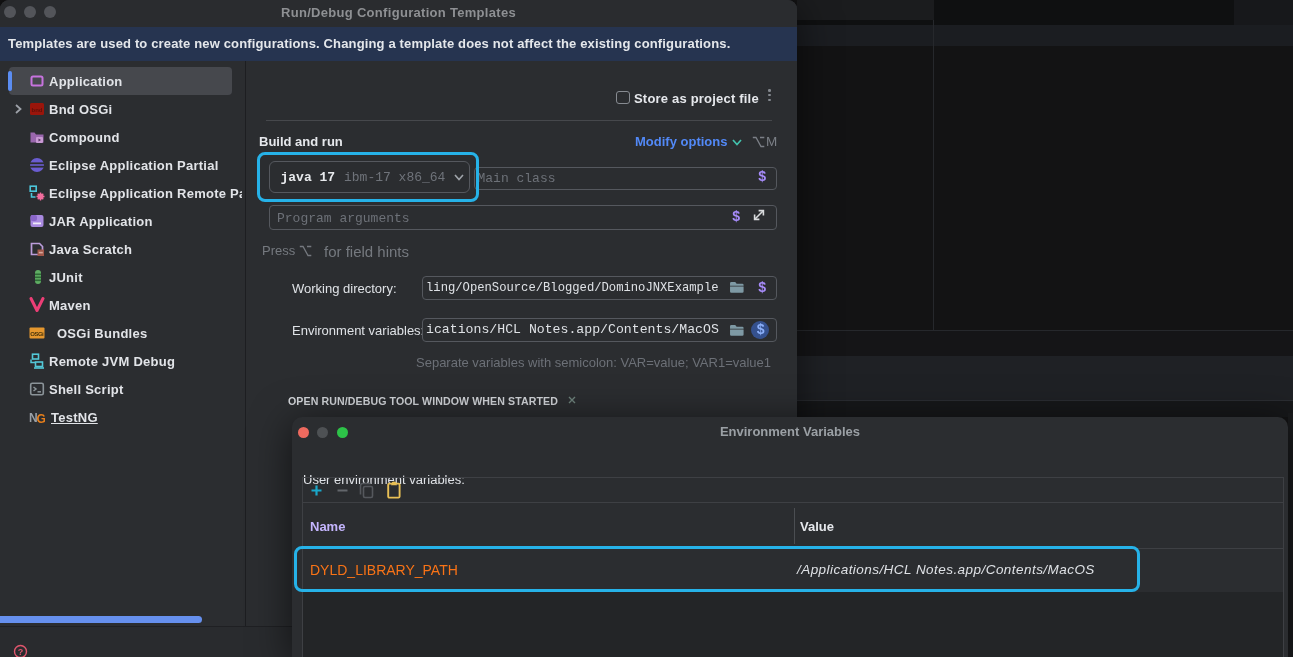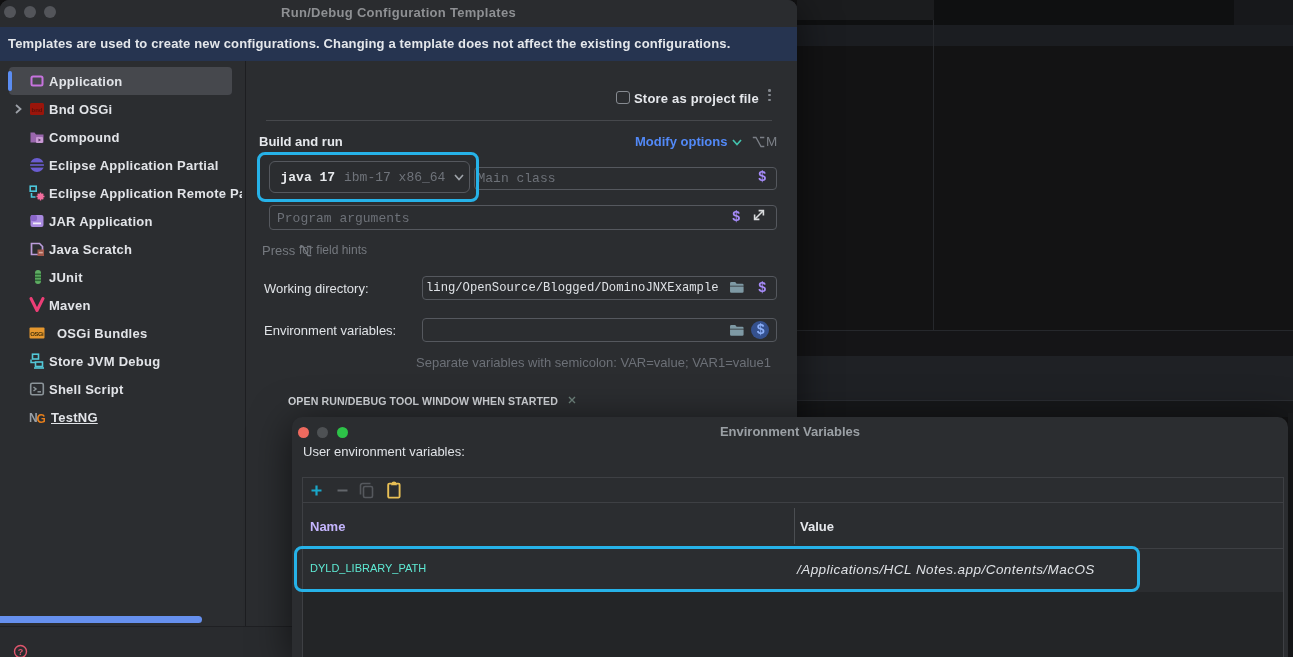--- a/index.html
+++ b/index.html
@@ -1,21 +1,21 @@
 <!DOCTYPE html>
 <html><head>
 <meta charset="utf-8">
 <style>
   html,body{margin:0;padding:0;}
   body{width:1293px;height:657px;position:relative;overflow:hidden;background:#131314;
        font-family:"Liberation Sans",sans-serif;-webkit-font-smoothing:antialiased;}
   .abs{position:absolute;}
   .mono{font-family:"Liberation Mono",monospace;}
   .row{font-size:13px;font-weight:bold;letter-spacing:0.25px;color:#e2e4e8;white-space:nowrap;}
-  .lbl{font-size:13px;font-weight:500;color:#dfe2e6;white-space:nowrap;}
+  .lbl{font-size:13px;font-weight:500;color:#dfe2e6;white-space:nowrap;margin-left:28px;}
   .field{border:1px solid #55585e;border-radius:4px;box-sizing:border-box;background:#2b2d30;}
   .ph{font-family:"Liberation Mono",monospace;font-size:13px;color:#6d7178;white-space:nowrap;}
   .ftext{font-family:"Liberation Mono",monospace;font-size:12.6px;color:#dfe2e6;white-space:nowrap;}
 </style>
 </head>
 <body>
 
 <div class="abs" style="left:797px;top:0;width:496px;height:657px;background:#131314;"></div>
 <div class="abs" style="left:797px;top:0;width:496px;height:25px;background:#0f1011;"></div>
 <div class="abs" style="left:797px;top:0;width:137px;height:20px;background:#1b1c1e;"></div>
@@ -113,21 +113,21 @@
       <text x="8" y="10.8" font-size="6" font-weight="bold" fill="#45320a" text-anchor="middle" textLength="13.5" font-family="Liberation Sans">OSGi</text>
     </svg>
     <div class="abs row" style="left:49px;top:265px;margin-left:8px;">OSGi Bundles</div>
 
     <svg class="abs" style="left:29px;top:292px" width="16" height="16" viewBox="0 0 16 16">
       <rect x="3.5" y="1.2" width="6" height="4.8" fill="none" stroke="#53c8d8" stroke-width="1.6"></rect>
       <path d="M2 6.5 v3 h4" fill="none" stroke="#53c8d8" stroke-width="1.5"></path>
       <rect x="6.5" y="9" width="7" height="4.5" fill="none" stroke="#53c8d8" stroke-width="1.6"></rect>
       <path d="M5 15 h10" stroke="#53c8d8" stroke-width="1.6"></path>
     </svg>
-    <div class="abs row" style="left:49px;top:293px;">Store JVM Debug</div>
+    <div class="abs row" style="left:49px;top:293px;">Remote JVM Debug</div>
 
     <svg class="abs" style="left:29px;top:320px" width="16" height="16" viewBox="0 0 16 16">
       <rect x="1.7" y="2.2" width="12.6" height="11.6" rx="1.6" fill="none" stroke="#8b9499" stroke-width="1.6"></rect>
       <path d="M4.5 6 l2.5 2 -2.5 2" fill="none" stroke="#8b9499" stroke-width="1.5"></path>
       <path d="M8.5 10.8 h3.5" stroke="#8b9499" stroke-width="1.5"></path>
     </svg>
     <div class="abs row" style="left:49px;top:321px;">Shell Script</div>
 
     <svg class="abs" style="left:29px;top:348px" width="16" height="16" viewBox="0 0 16 16">
       <text x="0" y="12.5" font-size="12" font-weight="bold" fill="#9aa0a6" font-family="Liberation Sans">N</text>
@@ -187,33 +187,34 @@
     <svg class="abs" style="left:506px;top:147px;" width="14" height="14" viewBox="0 0 14 14">
       <path d="M3 11 L11 3" stroke="#d9dbdd" stroke-width="1.6"></path>
       <path d="M6.6 2.6 H11.4 V7.4" fill="none" stroke="#d9dbdd" stroke-width="1.6"></path>
       <path d="M2.6 6.6 V11.4 H7.4" fill="none" stroke="#d9dbdd" stroke-width="1.6"></path>
     </svg>
 
     <div class="abs" style="left:16px;top:182px;font-size:13px;color:#75797f;">Press</div>
     <svg class="abs" style="left:53px;top:184px;" width="13" height="12" viewBox="0 0 13 12">
       <path d="M0.8 1.5 H4 L9 10.5 H12.3 M8 1.5 H12.3" fill="none" stroke="#75797f" stroke-width="1.3"></path>
     </svg>
-    <div class="abs" style="left:53px;top:182px;font-size:12px;color:#75797f;">for field hints</div>
+    <div class="abs" style="left:78px;top:182px;font-size:15px;color:#75797f;">for field hints</div>
 
     <div class="abs lbl" style="left:18px;top:220px;">Working directory:</div>
     <div class="abs field" style="left:175.5px;top:214.5px;width:355.5px;height:24px;"></div>
     <div class="abs ftext" style="left:180px;top:220px;font-size:12.2px;">ling/OpenSource/Blogged/DominoJNXExample</div>
     <svg class="abs" style="left:482.5px;top:220px;" width="16" height="13" viewBox="0 0 17 14">
       <path d="M1 2.5 a1.4 1.4 0 0 1 1.4 -1.4 h4.2 l1.5 1.9 h6.1 a1.4 1.4 0 0 1 1.4 1.4 v0.8 h-14.6z" fill="#7e99a4"></path>
       <path d="M1 5.8 h14.6 v5.4 a1.4 1.4 0 0 1 -1.4 1.4 h-11.8 a1.4 1.4 0 0 1 -1.4 -1.4z" fill="#7e99a4"></path>
     </svg>
     <div class="abs mono" style="left:512px;top:219px;font-size:14px;font-weight:bold;color:#a78cfa;">$</div>
 
     <div class="abs lbl" style="left:18px;top:262px;">Environment variables:</div>
     <div class="abs field" style="left:175.5px;top:256.5px;width:355.5px;height:24px;"></div>
+    <div class="abs ftext" style="left:180px;top:261px;font-size:13.2px;">ications/HCL Notes.app/Contents/MacOS</div>
     <svg class="abs" style="left:482.5px;top:262.5px;" width="16" height="13" viewBox="0 0 17 14">
       <path d="M1 2.5 a1.4 1.4 0 0 1 1.4 -1.4 h4.2 l1.5 1.9 h6.1 a1.4 1.4 0 0 1 1.4 1.4 v0.8 h-14.6z" fill="#7e99a4"></path>
       <path d="M1 5.8 h14.6 v5.4 a1.4 1.4 0 0 1 -1.4 1.4 h-11.8 a1.4 1.4 0 0 1 -1.4 -1.4z" fill="#7e99a4"></path>
     </svg>
     <div class="abs" style="left:505px;top:259.5px;width:18px;height:18px;border-radius:50%;background:#35518e;"></div>
     <div class="abs mono" style="left:510.5px;top:261px;font-size:14px;font-weight:bold;color:#8cb0fa;">$</div>
 
     <div class="abs" style="left:170px;top:293.5px;font-size:13px;color:#6c7077;">Separate variables with semicolon: VAR=value; VAR1=value1</div>
 
     <div class="abs" style="left:42px;top:334px;font-size:10.6px;font-weight:bold;letter-spacing:0.1px;color:#d3d6da;">OPEN RUN/DEBUG TOOL WINDOW WHEN STARTED</div>
@@ -223,21 +224,21 @@
   </div>
 </div>
 
 <div class="abs" id="dlg2" style="left:292px;top:417px;width:996px;height:240px;background:#2b2d30;border-radius:10px 10px 0 0;box-shadow:0 6px 40px rgba(0,0,0,0.6);">
 
   <div class="abs" style="left:6px;top:9.5px;width:11px;height:11px;border-radius:50%;background:#ee6a5f;"></div>
   <div class="abs" style="left:25px;top:9.5px;width:11px;height:11px;border-radius:50%;background:#4e5154;"></div>
   <div class="abs" style="left:45px;top:9.5px;width:11px;height:11px;border-radius:50%;background:#2dc348;"></div>
   <div class="abs" style="left:0;top:0;width:996px;height:29px;line-height:30px;text-align:center;font-size:13px;font-weight:bold;color:#9ba0a5;">Environment Variables</div>
 
-  <div class="abs" style="left:11px;top:27px;font-size:13px;color:#dfe2e6;">User environment variables:</div>
+  <div class="abs" style="left:11px;top:55px;font-size:13px;color:#dfe2e6;">User environment variables:</div>
 
   <div class="abs" style="left:10px;top:60px;width:982px;height:180px;border:1px solid #3e4044;border-bottom:none;box-sizing:border-box;">
 
     <div class="abs" style="left:0;top:0;width:980px;height:24px;border-bottom:1px solid #3e4044;"></div>
     <svg class="abs" style="left:6.5px;top:6px;" width="13" height="13" viewBox="0 0 13 13">
       <path d="M6.5 1.5 v10 M1.5 6.5 h10" stroke="#1aa7c9" stroke-width="2.2"></path>
     </svg>
     <svg class="abs" style="left:32.5px;top:6px;" width="13" height="13" viewBox="0 0 13 13">
       <path d="M1.5 6.5 h10" stroke="#63666b" stroke-width="2"></path>
     </svg>
@@ -250,21 +251,21 @@
       <path d="M4.6 2.8 a2.4 2.4 0 0 1 4.8 0 l0.6 1.4 h-6z" fill="#e8bf55"></path>
     </svg>
 
     <div class="abs" style="left:0;top:25px;width:980px;height:46px;"></div>
     <div class="abs" style="left:7px;top:41px;font-size:13px;font-weight:bold;color:#c4b5fd;">Name</div>
     <div class="abs" style="left:497px;top:41px;font-size:13px;font-weight:bold;color:#e6e8ec;">Value</div>
     <div class="abs" style="left:491px;top:30px;width:1px;height:36px;background:#4b4e52;"></div>
     <div class="abs" style="left:0;top:70px;width:980px;height:1px;background:#3e4044;"></div>
 
     <div class="abs" style="left:0;top:71px;width:980px;height:43px;background:#2b2d30;"></div>
-    <div class="abs" style="left:7px;top:84px;font-size:11px;color:#5eead4;">DYLD_LIBRARY_PATH</div>
+    <div class="abs" style="left:7px;top:84px;font-size:14px;color:#f97316;">DYLD_LIBRARY_PATH</div>
     <div class="abs" style="left:494px;top:84px;font-size:13.5px;letter-spacing:0.45px;color:#dfe2e6;font-style:italic;">/Applications/HCL Notes.app/Contents/MacOS</div>
 
     <div class="abs" style="left:0;top:114px;width:980px;height:66px;background:#232527;"></div>
   </div>
 </div>
 
 <div class="abs" style="left:257px;top:152px;width:221.5px;height:49.5px;border:3px solid #26b2e8;border-radius:8px;box-sizing:border-box;"></div>
 <div class="abs" style="left:293.5px;top:545.5px;width:846px;height:46px;border:3px solid #26b2e8;border-radius:8px;box-sizing:border-box;"></div>
 
 </body></html>

